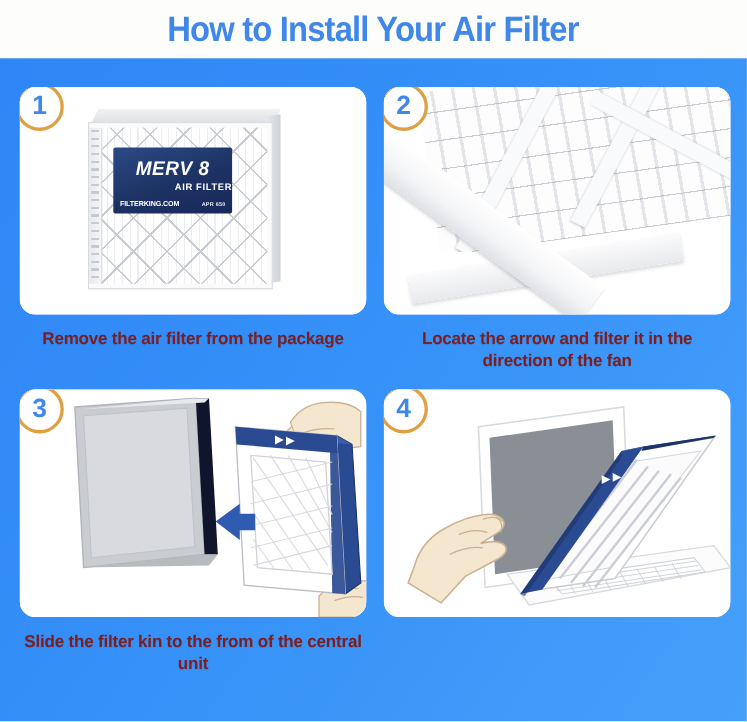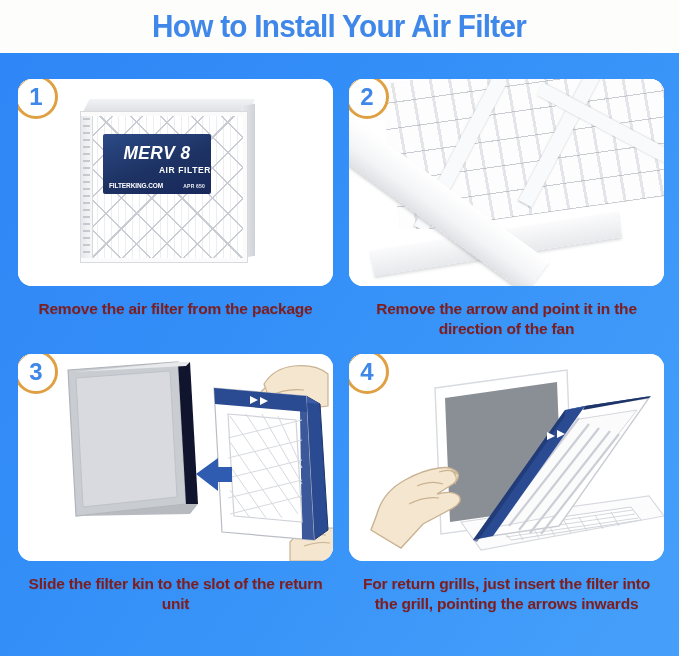--- a/index.html
+++ b/index.html
@@ -249,21 +249,21 @@
           </div>
           <div class="p2-railface"></div>
           <div class="p2-railouter">
             
           </div>
         </div>
         <div class="badge">
           <span>2</span>
         </div>
       </div>
-      <div class="caption">Remove the arrow and point it in the direction of the fan</div>
+      <div class="caption">Locate the arrow and filter it in the direction of the fan</div>
     </div>
 
     <div class="panel panel-3">
       <div class="card">
         <div class="p3-stage">
           <svg width="315" height="207" viewBox="0 0 315 207">
 
             <g>
               <polygon points="50,16 160,8 168,150 58,162" fill="#c9ccd1"></polygon>
               <polygon points="50,16 160,8 168,150 58,162" fill="none" stroke="#b0b4ba" stroke-width="1.2"></polygon>
@@ -324,21 +324,21 @@
 
             <g>
               <polygon points="178,120 200,104 200,113 214,113 214,128 200,128 200,137" fill="#2f5bb0"></polygon>
             </g>
           </svg>
         </div>
         <div class="badge">
           <span>3</span>
         </div>
       </div>
-      <div class="caption">Slide the filter kin to the slot of the return unit</div>
+      <div class="caption">Slide the filter kin to the from of the central unit</div>
     </div>
 
     <div class="panel panel-4">
       <div class="card">
         <div class="p4-stage">
           <svg width="315" height="207" viewBox="0 0 315 207">
 
             <g>
               <polygon points="86,34 218,16 224,162 92,180" fill="#ffffff" stroke="#d7dade" stroke-width="1.4"></polygon>
               <polygon points="96,44 208,28 213,152 101,168" fill="#8a8f96"></polygon>
@@ -392,17 +392,16 @@
               <path d="M68,132 q14,-6 26,-2" fill="none" stroke="#c9b292" stroke-width="1.2"></path>
               <path d="M60,150 q16,-8 30,-6" fill="none" stroke="#c9b292" stroke-width="1.2"></path>
               <path d="M102,116 q8,6 4,14" fill="none" stroke="#c9b292" stroke-width="1.2"></path>
             </g>
           </svg>
         </div>
         <div class="badge">
           <span>4</span>
         </div>
       </div>
-      <div class="caption">For return grills, just insert the filter into the grill, pointing the arrows inwards</div>
     </div>
 
   </div>
 </div>
 
 </body></html>

